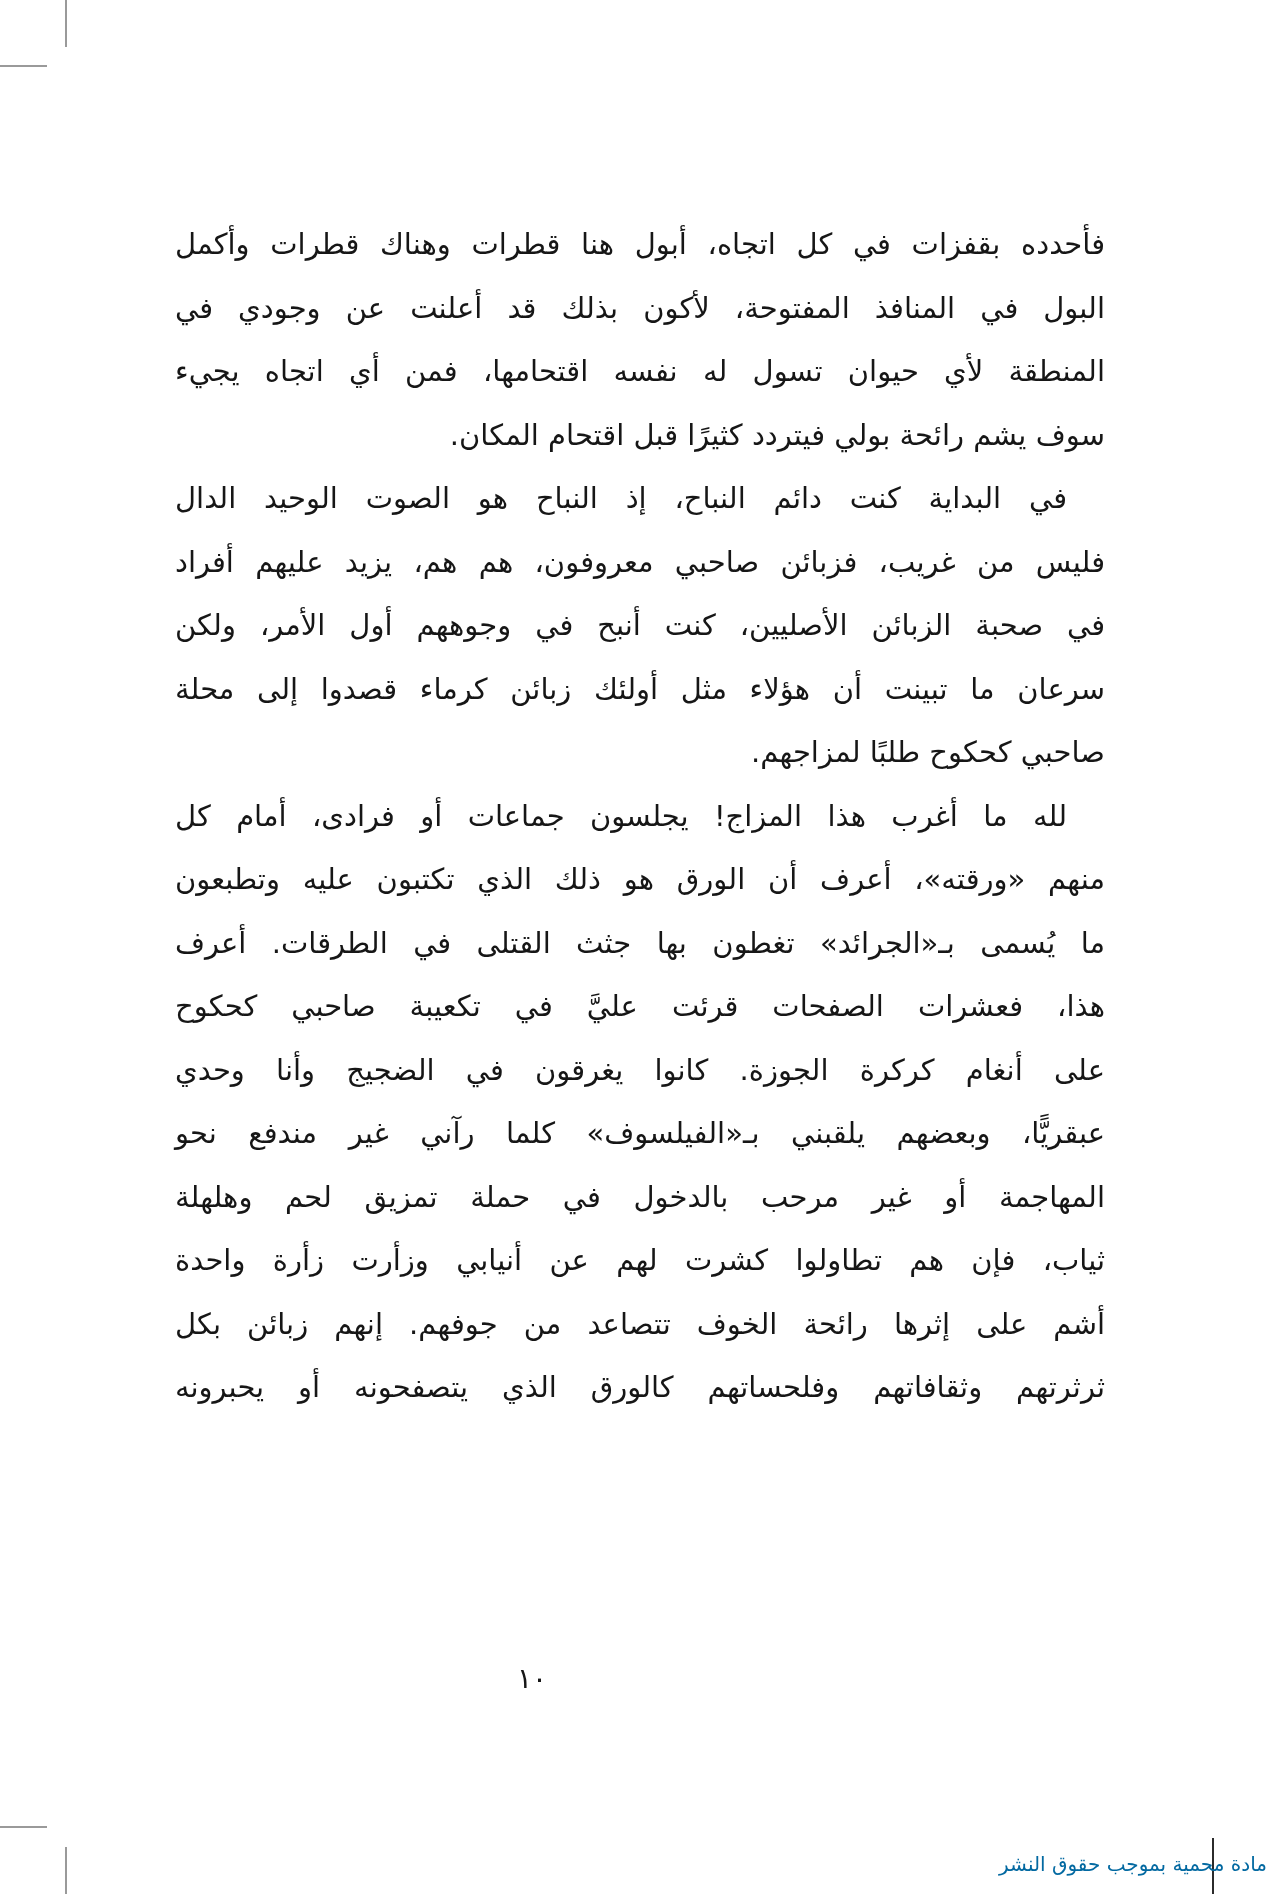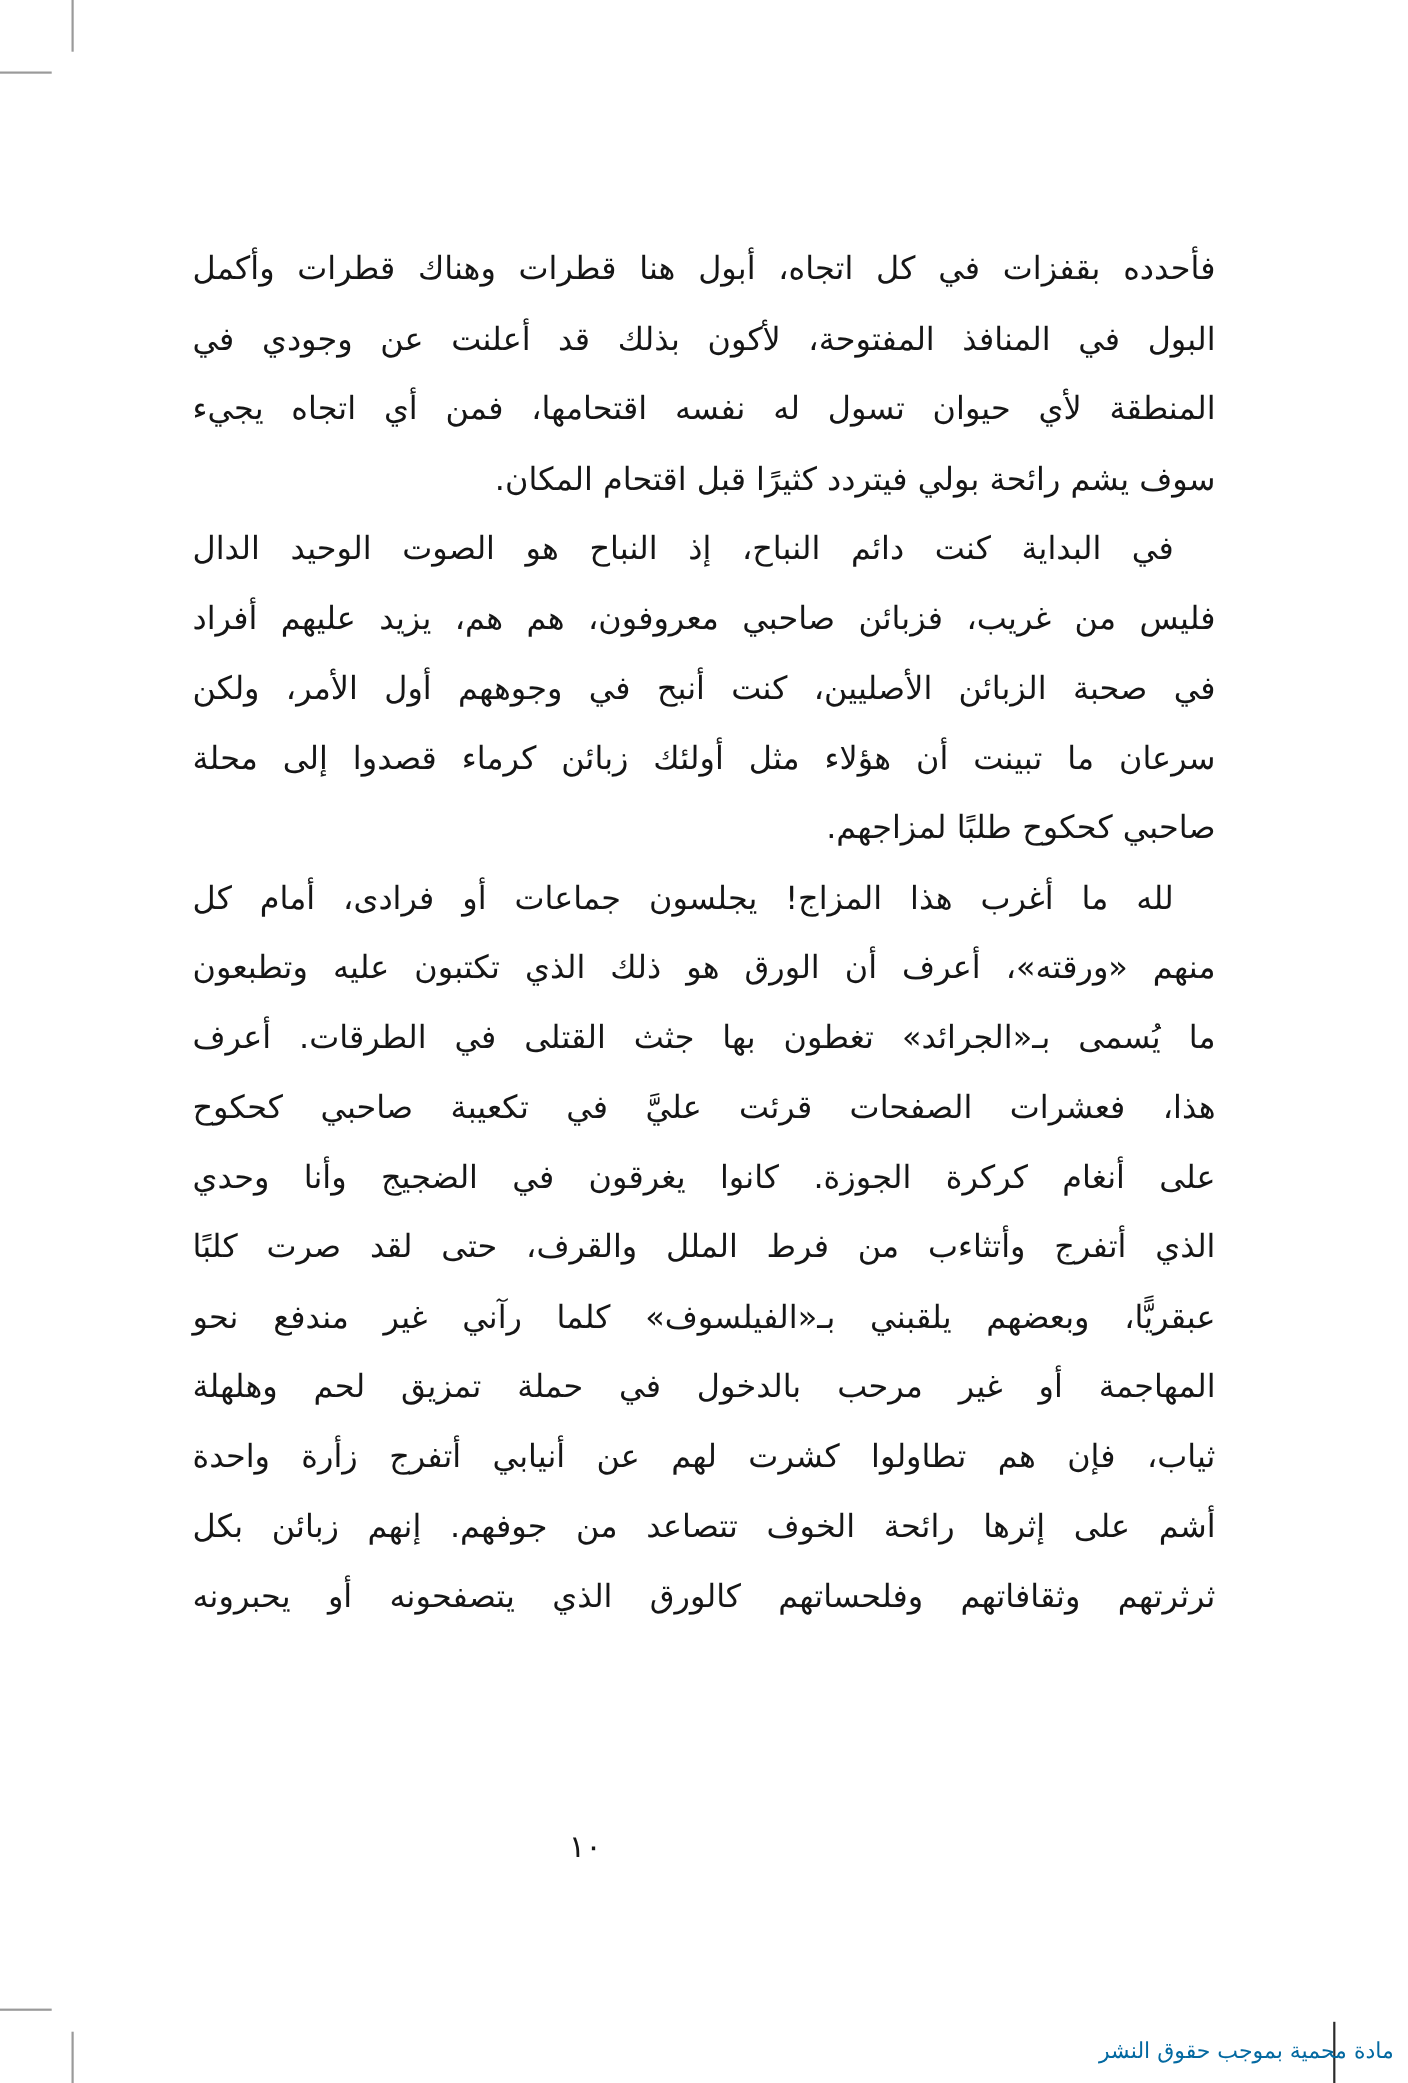--- a/index.html
+++ b/index.html
@@ -92,24 +92,23 @@
       <div class="line indent">في البداية كنت دائم النباح، إذ النباح هو الصوت الوحيد الدال</div>
       <div class="line">فليس من غريب، فزبائن صاحبي معروفون، هم هم، يزيد عليهم أفراد</div>
       <div class="line">في صحبة الزبائن الأصليين، كنت أنبح في وجوههم أول الأمر، ولكن</div>
       <div class="line">سرعان ما تبينت أن هؤلاء مثل أولئك زبائن كرماء قصدوا إلى محلة</div>
       <div class="line last">صاحبي كحكوح طلبًا لمزاجهم.</div>
       <div class="line indent">لله ما أغرب هذا المزاج! يجلسون جماعات أو فرادى، أمام كل</div>
       <div class="line">منهم «ورقته»، أعرف أن الورق هو ذلك الذي تكتبون عليه وتطبعون</div>
       <div class="line">ما يُسمى بـ«الجرائد» تغطون بها جثث القتلى في الطرقات. أعرف</div>
       <div class="line">هذا، فعشرات الصفحات قرئت عليَّ في تكعيبة صاحبي كحكوح</div>
       <div class="line">على أنغام كركرة الجوزة. كانوا يغرقون في الضجيج وأنا وحدي</div>
-      <div class="line">الذي أتفرج وأتثاءب من فرط الملل والقرف، حتى لقد صرت كلبًا</div>
       <div class="line">عبقريًّا، وبعضهم يلقبني بـ«الفيلسوف» كلما رآني غير مندفع نحو</div>
       <div class="line">المهاجمة أو غير مرحب بالدخول في حملة تمزيق لحم وهلهلة</div>
-      <div class="line">ثياب، فإن هم تطاولوا كشرت لهم عن أنيابي أتفرج زأرة واحدة</div>
+      <div class="line">ثياب، فإن هم تطاولوا كشرت لهم عن أنيابي وزأرت زأرة واحدة</div>
       <div class="line">أشم على إثرها رائحة الخوف تتصاعد من جوفهم. إنهم زبائن بكل</div>
       <div class="line">ثرثرتهم وثقافاتهم وفلحساتهم كالورق الذي يتصفحونه أو يحبرونه</div>
     </main>
 
   <div class="page-number">١٠</div>
 
   <div class="watermark">مادة محمية بموجب حقوق النشر</div>
 
 </div>
 

